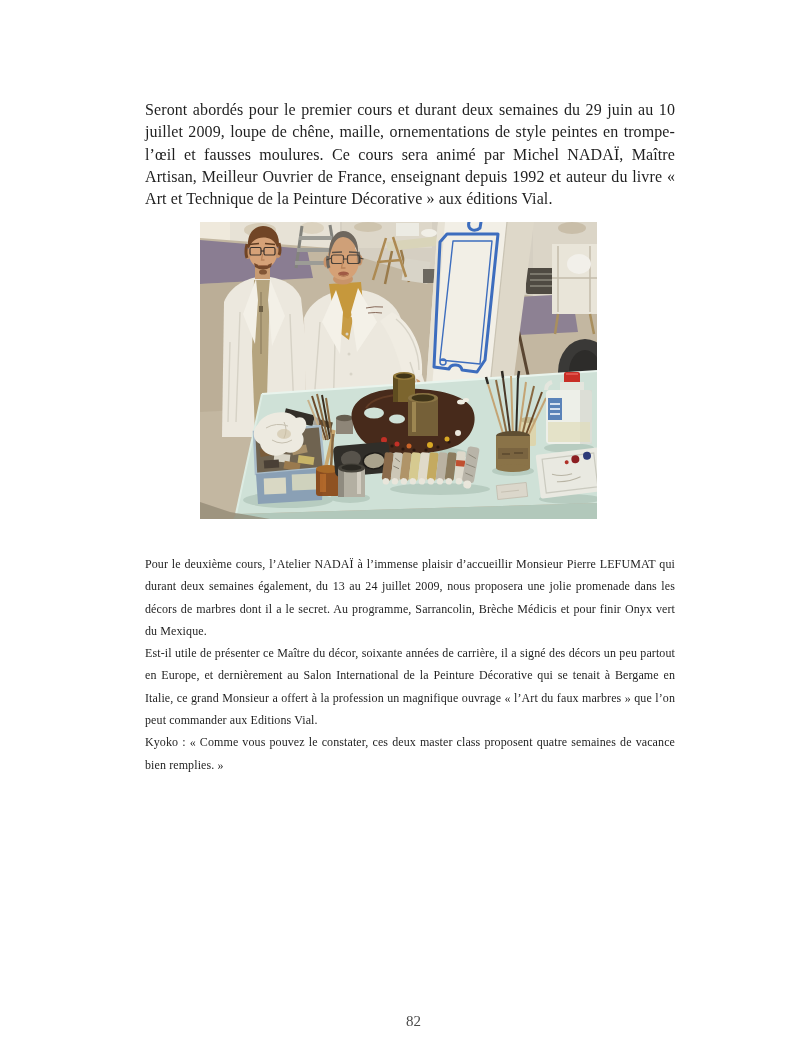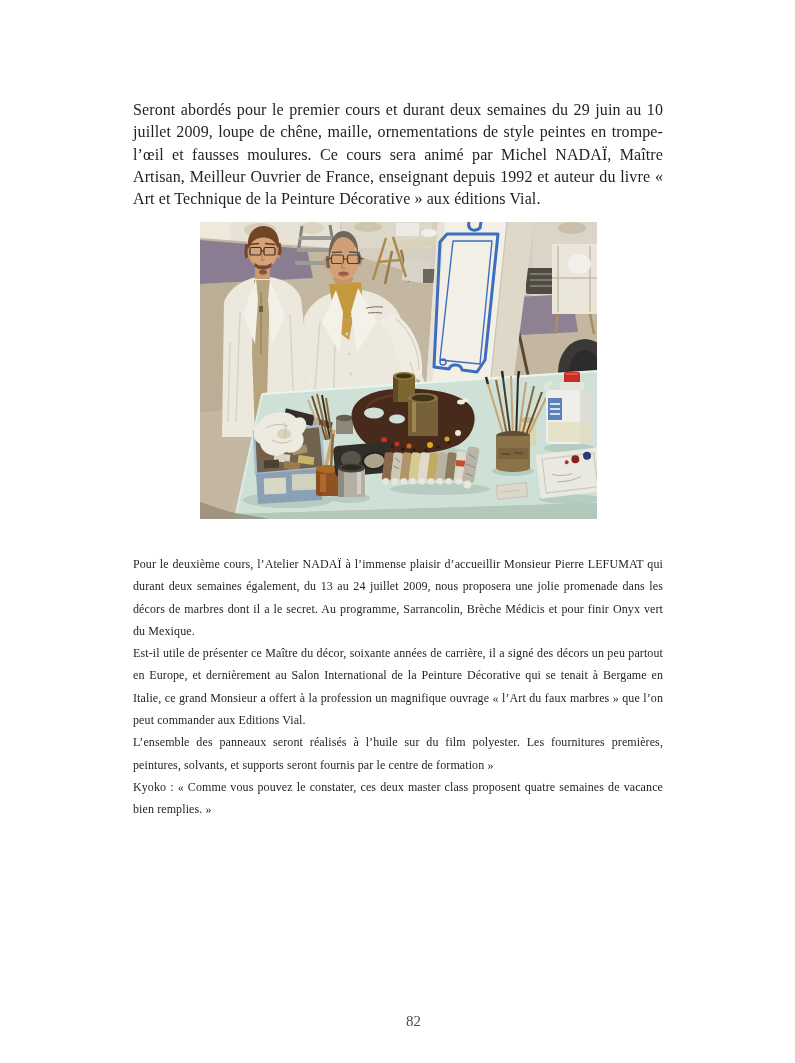--- a/index.html
+++ b/index.html
@@ -7,21 +7,21 @@
     position: relative;
     width: 795px;
     height: 1063px;
     background: #ffffff;
     font-family: "Liberation Serif", "DejaVu Serif", serif;
     color: #1f1f1f;
     overflow: hidden;
   }
   .body-text {
     position: absolute;
-    left: 133px;
+    left: 145px;
     width: 530px;
     margin: 0;
     font-size: 16px;
     line-height: 22.3px;
     text-align: justify;
     letter-spacing: 0.1px;
   }
   #para-block-1 { top: 99px; }
   #para-block-2 { top: 553px; }
   #para-block-2 p { margin: 0; font-size: 12px; line-height: 22.3px; text-align: justify; letter-spacing: 0.1px; }
@@ -396,19 +396,18 @@
       <g transform="rotate(-6 312 269)">
         <rect x="297" y="262" width="30" height="14" fill="#dbd7cb" stroke="#c2bcae" stroke-width=".8"></rect>
         <path d="M301,269 h18" stroke="#c2bcae" stroke-width=".8" fill="none"></path>
       </g>
     </svg>
   </figure>
 
   <div id="para-block-2" class="body-text">
     <p>Pour le deuxième cours, l’Atelier NADAÏ  à l’immense plaisir d’accueillir Monsieur Pierre LEFUMAT qui durant deux semaines également, du 13 au 24 juillet 2009, nous proposera une jolie promenade dans les décors de marbres dont il a le secret.  Au programme, Sarrancolin, Brèche Médicis et pour finir Onyx vert du Mexique.</p>
     <p>Est-il utile de présenter ce Maître du décor, soixante années de carrière, il a signé des décors un peu partout en Europe, et dernièrement au Salon International de la Peinture Décorative qui se tenait à Bergame en Italie, ce grand Monsieur a offert à la profession un magnifique ouvrage « l’Art du faux marbres » que l’on peut commander aux Editions Vial.</p>
-    <p>L’ensemble des panneaux seront réalisés à l’huile sur du film polyester. Les fournitures premières, peintures, solvants, et supports seront  fournis par le centre de formation »</p>
     <p>Kyoko : « Comme vous pouvez le constater, ces deux master class proposent quatre semaines de vacance bien remplies. »</p>
   </div>
 
   <div class="page-number">82</div>
 
 </div>
 
 </body></html>

